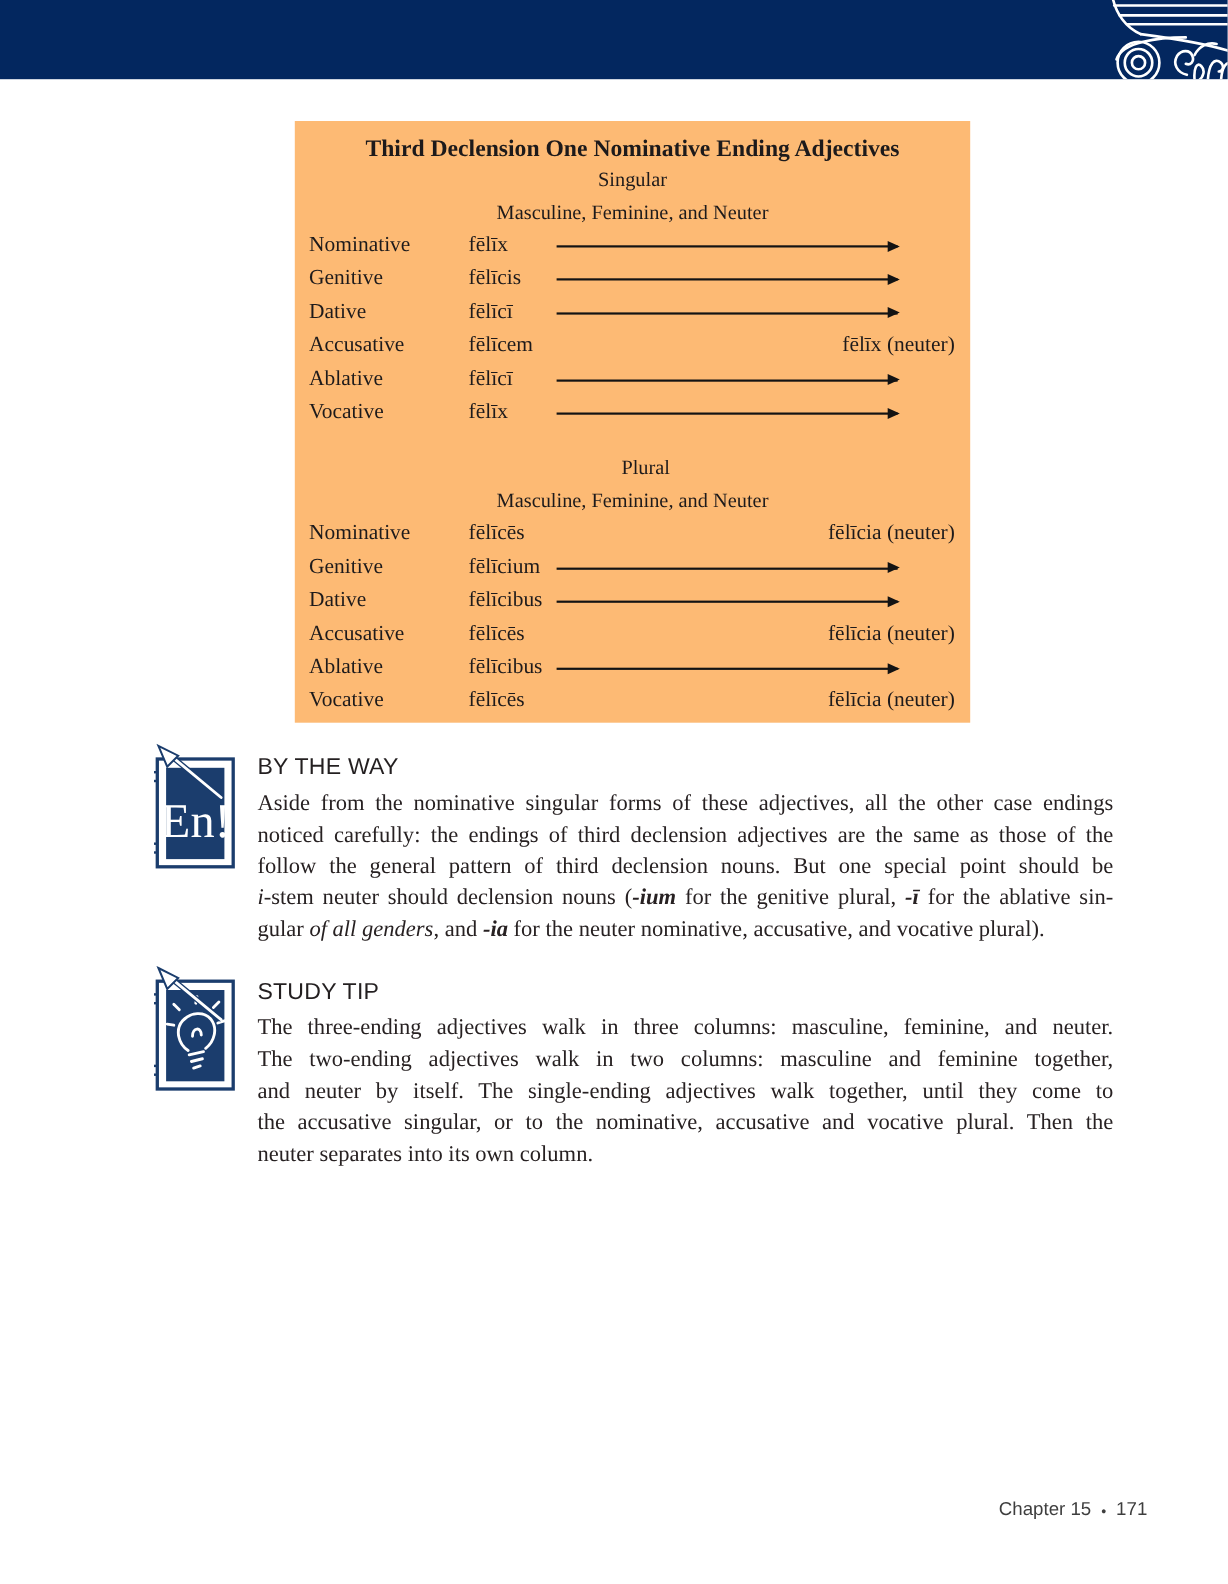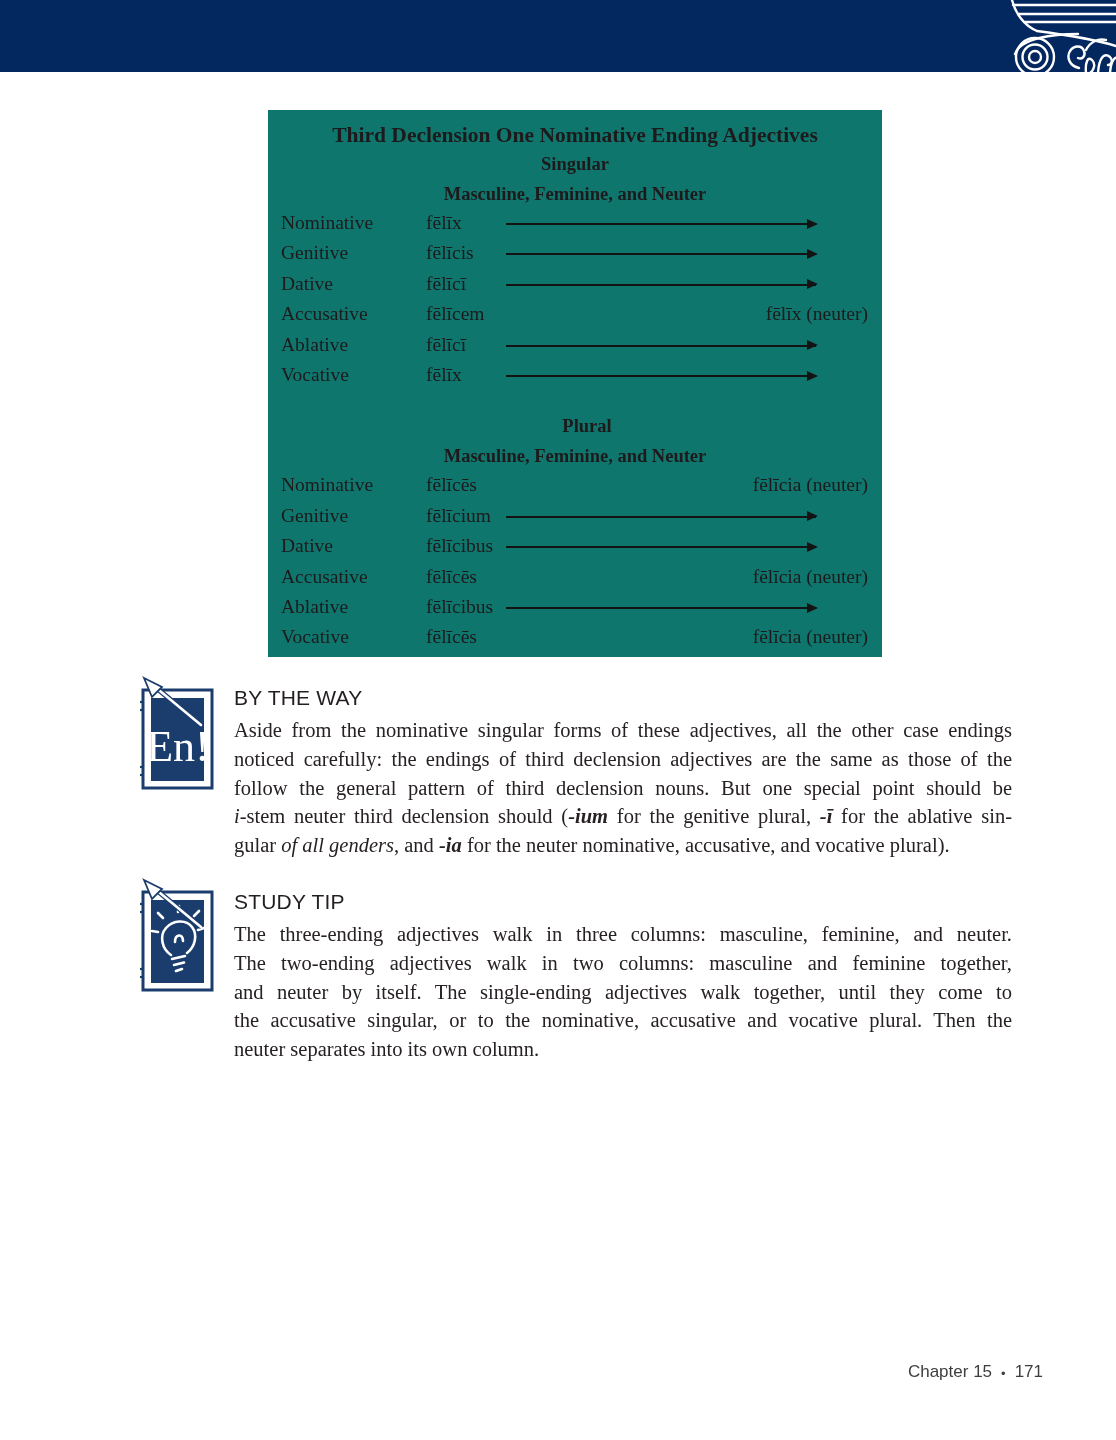--- a/index.html
+++ b/index.html
@@ -4,23 +4,23 @@
 <style>
   html,body{margin:0;padding:0;}
   body{
     width:1116px;height:1440px;position:relative;background:#ffffff;
     font-family:"Liberation Serif",serif;color:#272122;overflow:hidden;
   }
   
   .header{position:absolute;left:0;top:0;width:1116px;height:72px;background:#03275f;}
   .capital{position:absolute;right:0;top:0;width:134px;height:72px;}
   
-  .dtable{position:absolute;left:268px;top:110px;width:614px;height:547px;background:#0f766e;color:#1d1a1b;}
+  .dtable{position:absolute;left:268px;top:110px;width:614px;height:547px;background:#fdba74;color:#1d1a1b;}
   .t-title{text-align:center;padding-top:11px;font-weight:bold;font-size:21.5px;line-height:28px;}
-  .t-head{text-align:center;font-weight:bold;font-size:18.5px;line-height:30px;height:30px;}
+  .t-head{text-align:center;font-weight:normal;font-size:18.5px;line-height:30px;height:30px;}
   .t-head.gap{margin-top:20px;padding-left:24px;}
   .row{position:relative;height:30.4px;font-size:19.5px;}
   .case{position:absolute;left:13px;top:3px;}
   .form{position:absolute;left:158px;top:3px;}
   .arr{position:absolute;left:238px;right:66px;top:14px;border-top:2.2px solid #131313;}
   .arr::after{content:'';position:absolute;right:-2px;top:-6.4px;width:0;height:0;
     border-left:11px solid #131313;border-top:5.2px solid transparent;border-bottom:5.2px solid transparent;}
   .neuter{position:absolute;right:14px;top:3px;}
   
   .note-icon{position:absolute;left:140px;width:76px;height:114px;}
@@ -140,21 +140,21 @@
   <text x="38" y="85" text-anchor="middle" font-family="Liberation Serif, serif" font-size="44" fill="#fff">En!</text>
   <path d="M14,10 L60,48" stroke="#1b3d6d" stroke-width="5" stroke-linecap="round"></path>
   <path d="M14,10 L61,49" stroke="#fff" stroke-width="2.6" stroke-linecap="round"></path>
   <path d="M4,2 L22,11 L12,21 Z" fill="#fff" stroke="#1b3d6d" stroke-width="1.8"></path>
 </svg>
 <div class="note-head" style="top:686px;">BY THE WAY</div>
 <div class="para" style="top:716px;">
     <div class="pline"><span>Aside from the nominative singular forms of these adjectives, all the other case endings</span></div>
     <div class="pline"><span>noticed carefully: the endings of third declension adjectives are the same as those of the</span></div>
     <div class="pline"><span>follow the general pattern of third declension nouns. But one special point should be</span></div>
-    <div class="pline"><span class="seg-italic">i</span><span>-stem neuter third declension should (</span><span class="seg-bold-italic">-ium</span><span> for the genitive plural, </span><span class="seg-bold-italic">-ī</span><span> for the ablative sin-</span></div>
+    <div class="pline"><span class="seg-italic">i</span><span>-stem neuter should declension nouns (</span><span class="seg-bold-italic">-ium</span><span> for the genitive plural, </span><span class="seg-bold-italic">-ī</span><span> for the ablative sin-</span></div>
     <div class="pline last"><span>gular </span><span class="seg-italic">of all genders</span><span>, and </span><span class="seg-bold-italic">-ia</span><span> for the neuter nominative, accusative, and vocative plural).</span></div>
   </div>
 
 <svg class="note-icon" style="top:878px;" viewBox="0 0 76 114">
   <rect x="-2" y="26" width="11" height="8" fill="#fff" stroke="#1b3d6d" stroke-width="2.2"></rect>
   <rect x="-2" y="91" width="11" height="8" fill="#fff" stroke="#1b3d6d" stroke-width="2.2"></rect>
   <rect x="3" y="14" width="69" height="98" fill="#fff" stroke="#1b3d6d" stroke-width="3"></rect>
   <rect x="11" y="22" width="53" height="83" fill="#1b3d6d"></rect>
   <g stroke="#fff" stroke-width="2.6" fill="none" stroke-linecap="round">
     <path d="M31,77 C22,71 19,58 26,50 C33,42 46,41 52,49 C58,57 55,69 47,75"></path>

